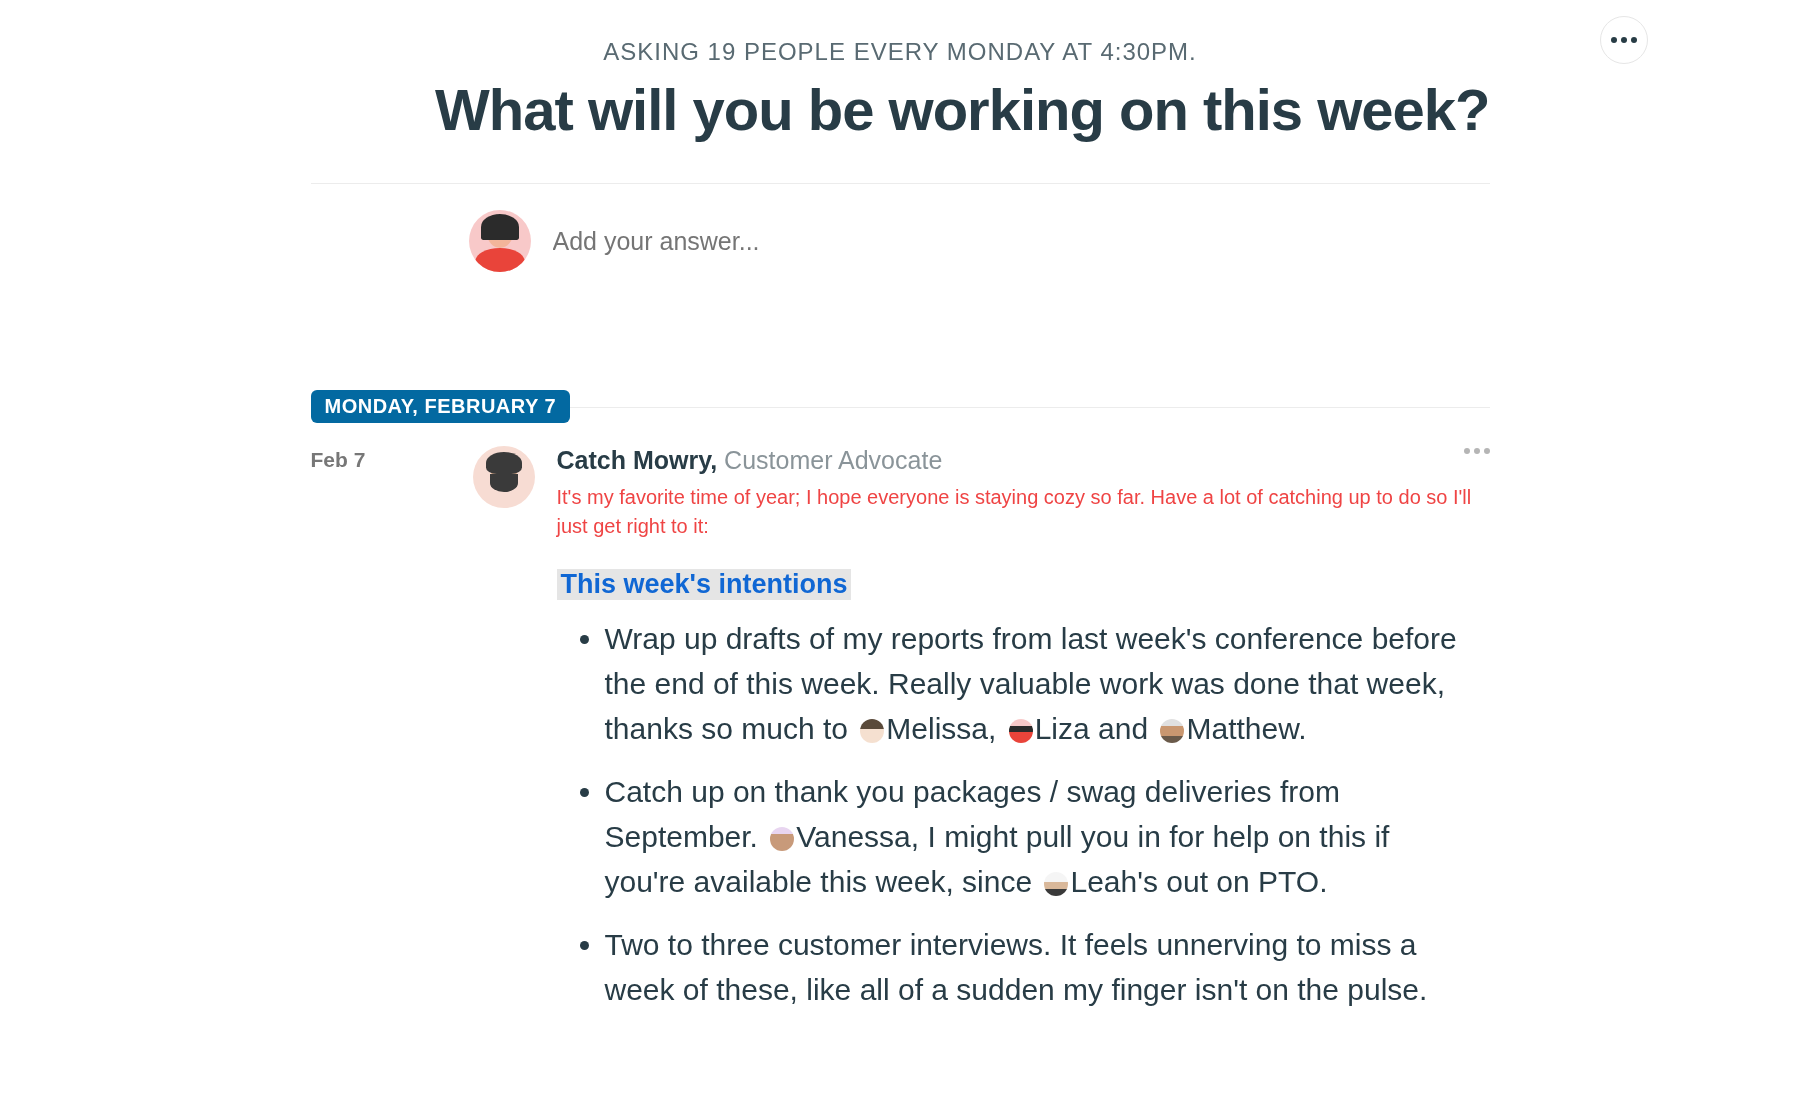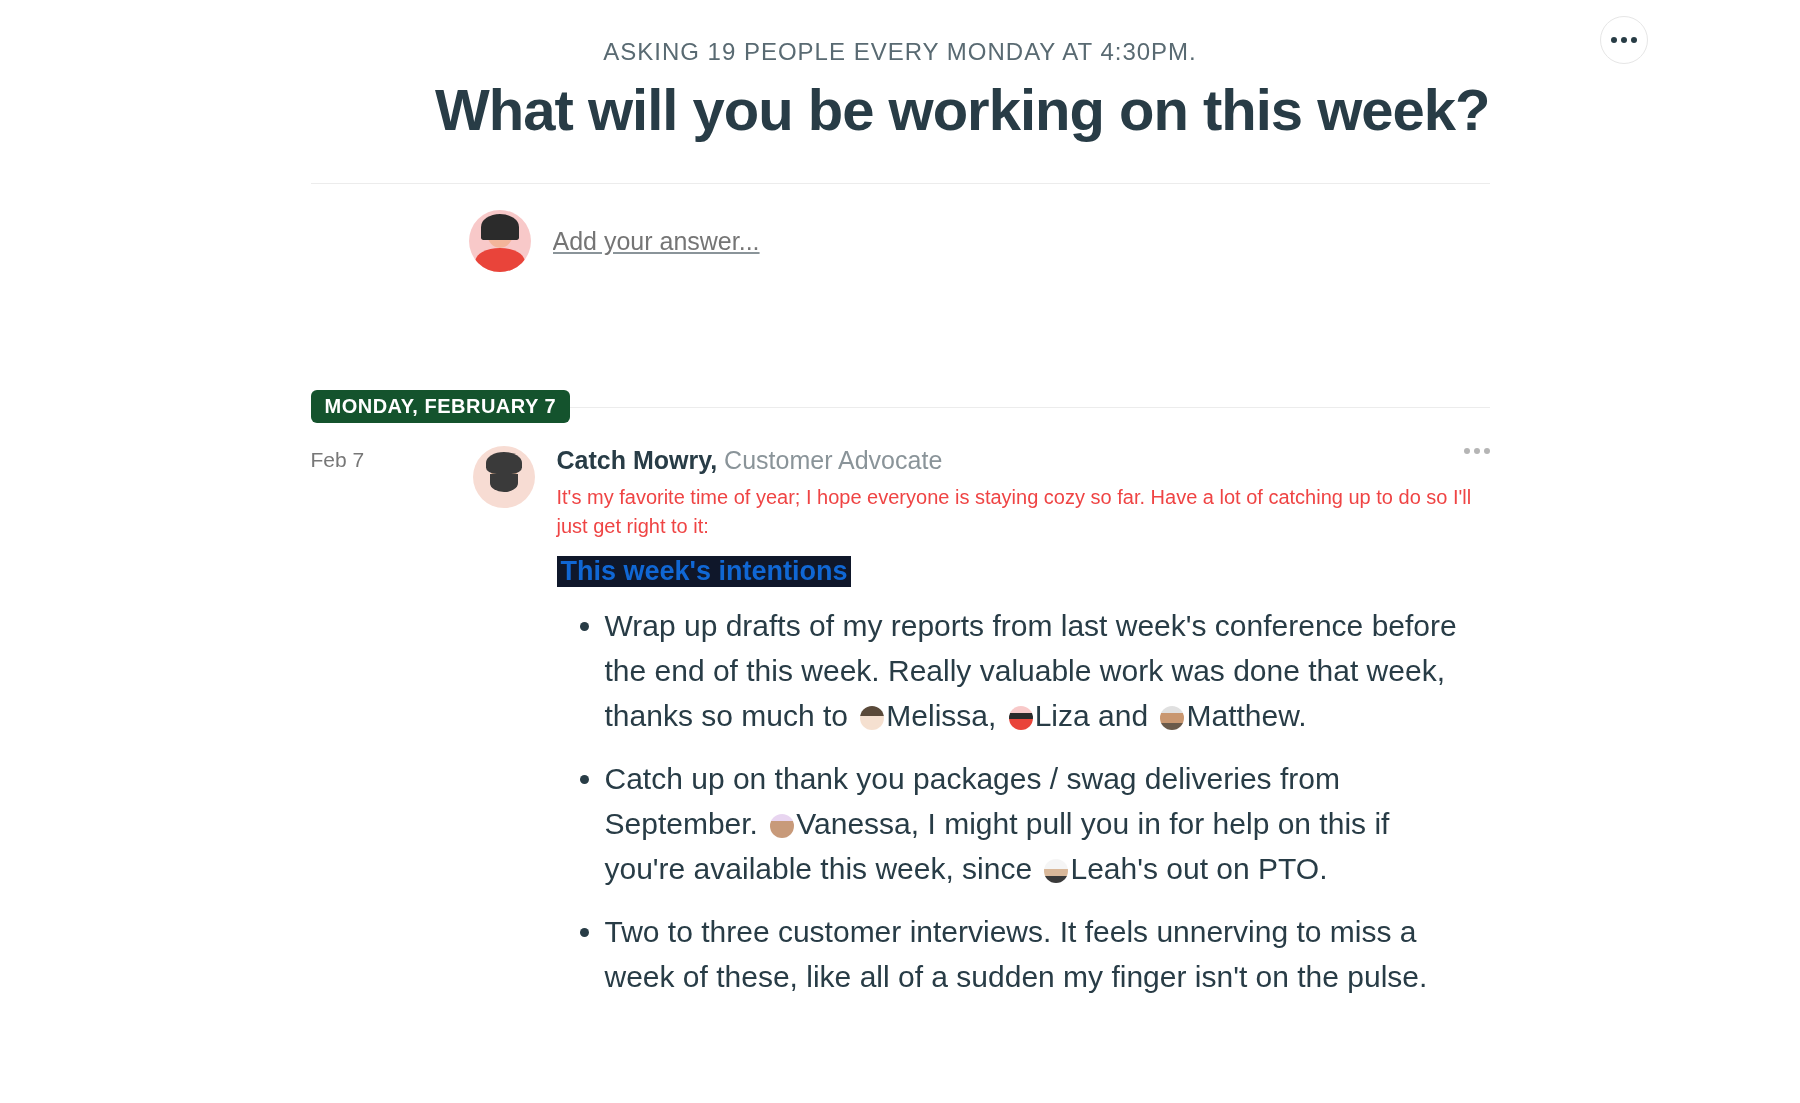--- a/index.html
+++ b/index.html
@@ -92,57 +92,57 @@
       background: #e9443a;
       border-radius: 50% 50% 0 0;
     }
     .answer-input {
       font-size: 25px;
       color: #8a9499;
       border: none;
       outline: none;
       width: 600px;
       background: transparent;
-      text-decoration: underline;
     }
     .divider-wrap {
       position: relative;
       margin-top: 118px;
       height: 34px;
     }
     .divider-line {
       border-top: 1px solid #ececec;
       position: absolute;
       top: 50%;
       left: 0; right: 0;
     }
     .date-badge {
       position: absolute;
       left: 0;
       top: 0;
-      background: #14532d;
+      background: #0369a1;
       color: #fff;
       font-weight: 700;
       font-size: 20px;
       letter-spacing: 0.5px;
       padding: 5px 14px;
       border-radius: 6px;
     }
     .post {
       display: flex;
       gap: 22px;
       padding-top: 22px;
       position: relative;
     }
     .post-date {
       width: 140px;
       flex-shrink: 0;
       font-size: 21px;
       color: #777;
       padding-top: 2px;
+      font-weight: bold;
     }
     .post-avatar {
       width: 62px;
       height: 62px;
       border-radius: 50%;
       flex-shrink: 0;
       background: #f7dcd3;
       position: relative;
       overflow: hidden;
     }
@@ -183,23 +183,23 @@
     .post-text {
       font-size: 20px;
       line-height: 1.45;
       color: #ef4444;
     }
     .section-head {
       display: inline-block;
       font-size: 27px;
       font-weight: 700;
       color: #1067d4;
-      background: #0f172a;
+      background: #e5e5e5;
       padding: 0 4px;
-      margin-top: 15px;
+      margin-top: 28px;
       margin-bottom: 10px;
     }
     ul.intent-list {
       list-style: disc;
       padding-left: 48px;
       margin-top: 6px;
     }
     ul.intent-list li {
       font-size: 30px;
       line-height: 1.5;

